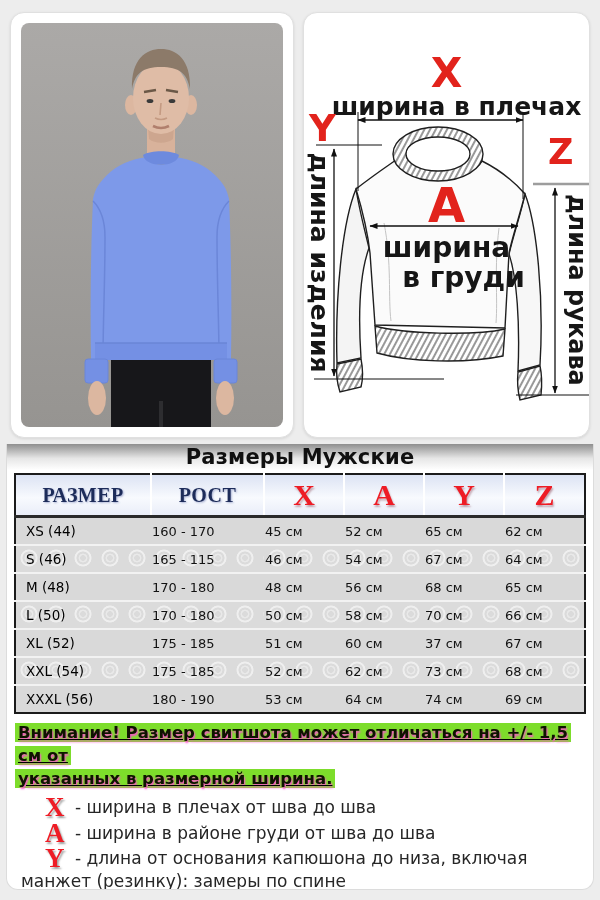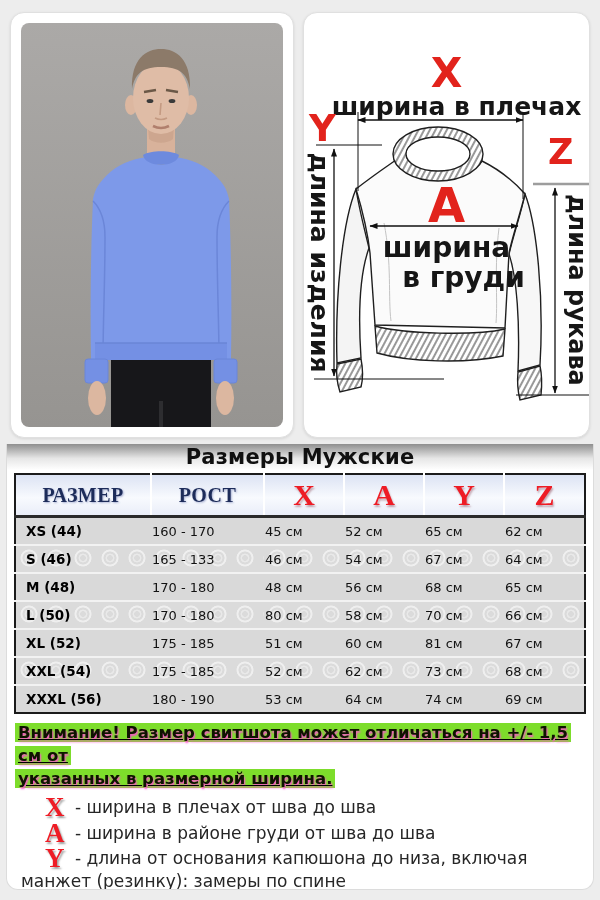--- a/index.html
+++ b/index.html
@@ -41,21 +41,21 @@
     margin:3px auto 0 auto;width:570px;table-layout:fixed;border-collapse:collapse;
     border:2px solid #1b1b1b;
   }
   thead tr{background:linear-gradient(180deg,#dbe2f3 0%,#f8fafe 55%,#e8ecf8 100%);}
   th{height:38px;border-bottom:3px solid #2a2a2a;border-right:2px solid #fff;vertical-align:middle;}
   th:last-child{border-right:none;}
   th.th-name{font-family:"Liberation Serif","DejaVu Serif",serif;font-size:20px;color:var(--header-navy,#1d2c5a);letter-spacing:.4px;text-shadow:1px 1px 2px #aab2d4;}
   th.th-letter{font-family:"Liberation Serif","DejaVu Serif",serif;font-size:30px;color:var(--table-red,#ee1c25);text-shadow:1px 2px 2px rgba(100,0,20,.35);}
   col.c-size{width:136px}col.c-height{width:113px}col.c-x,col.c-a,col.c-y{width:80px}col.c-z{width:81px}
   tbody td{height:24px;font-size:13px;color:#121212;background-color:#d9d9d9;}
-  tbody td:first-child{text-align:left;padding-left:10px;font-weight:bold;font-size:13.5px;color:#000;}
+  tbody td:first-child{text-align:left;padding-left:10px;font-weight:normal;font-size:13.5px;color:#000;}
   tbody tr:not(:first-child) td{border-top:2px solid #f2f2f2;}
   tbody tr:nth-child(even) td{
     background-color:#dbdbdb;
     background-image:
       radial-gradient(circle at 13px 12px, rgba(255,255,255,0) 6.2px, rgba(255,255,255,.55) 6.8px, rgba(255,255,255,.55) 8.2px, rgba(255,255,255,0) 8.8px),
       radial-gradient(circle at 13px 12px, rgba(255,255,255,0) 2.6px, rgba(255,255,255,.4) 3.1px, rgba(255,255,255,.4) 4.2px, rgba(255,255,255,0) 4.7px);
     background-size:27px 25px;
   }
   .notice{margin:7px 10px 2px 8px;line-height:1.4;font-size:16.5px;font-weight:bold;text-decoration:underline;}
   .hl{
@@ -197,48 +197,48 @@
         <tr>
           <td>XS (44)</td>
           <td>160 - 170</td>
           <td>45 см</td>
           <td>52 см</td>
           <td>65 см</td>
           <td>62 см</td>
         </tr>
         <tr>
           <td>S (46)</td>
-          <td>165 - 133</td>
+          <td>165 - 115</td>
           <td>46 см</td>
           <td>54 см</td>
           <td>67 см</td>
           <td>64 см</td>
         </tr>
         <tr>
           <td>M (48)</td>
           <td>170 - 180</td>
           <td>48 см</td>
           <td>56 см</td>
           <td>68 см</td>
           <td>65 см</td>
         </tr>
         <tr>
           <td>L (50)</td>
           <td>170 - 180</td>
-          <td>80 см</td>
+          <td>50 см</td>
           <td>58 см</td>
           <td>70 см</td>
           <td>66 см</td>
         </tr>
         <tr>
           <td>XL (52)</td>
           <td>175 - 185</td>
           <td>51 см</td>
           <td>60 см</td>
-          <td>81 см</td>
+          <td>37 см</td>
           <td>67 см</td>
         </tr>
         <tr>
           <td>XXL (54)</td>
           <td>175 - 185</td>
           <td>52 см</td>
           <td>62 см</td>
           <td>73 см</td>
           <td>68 см</td>
         </tr>

